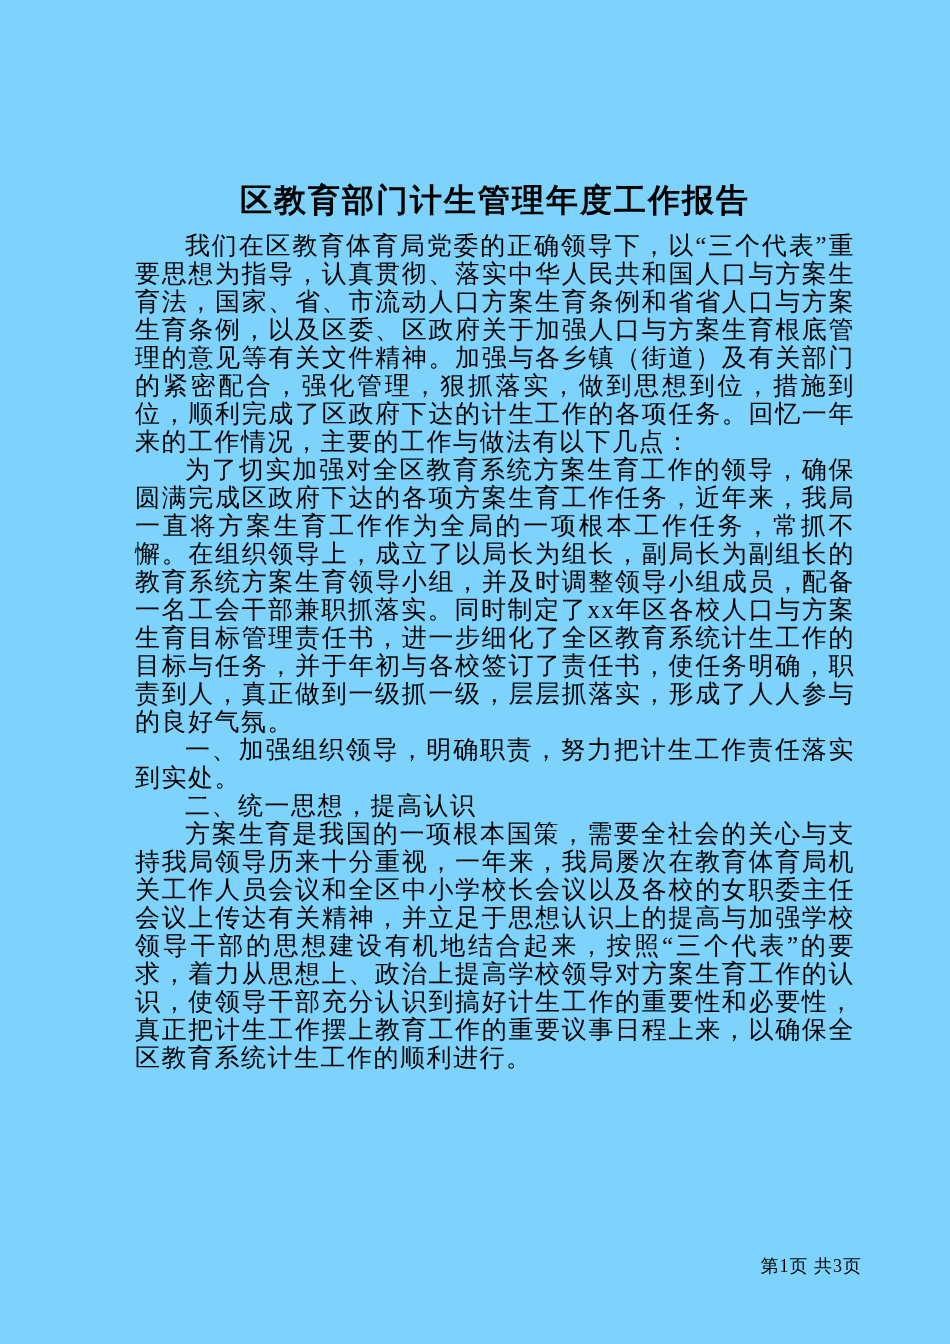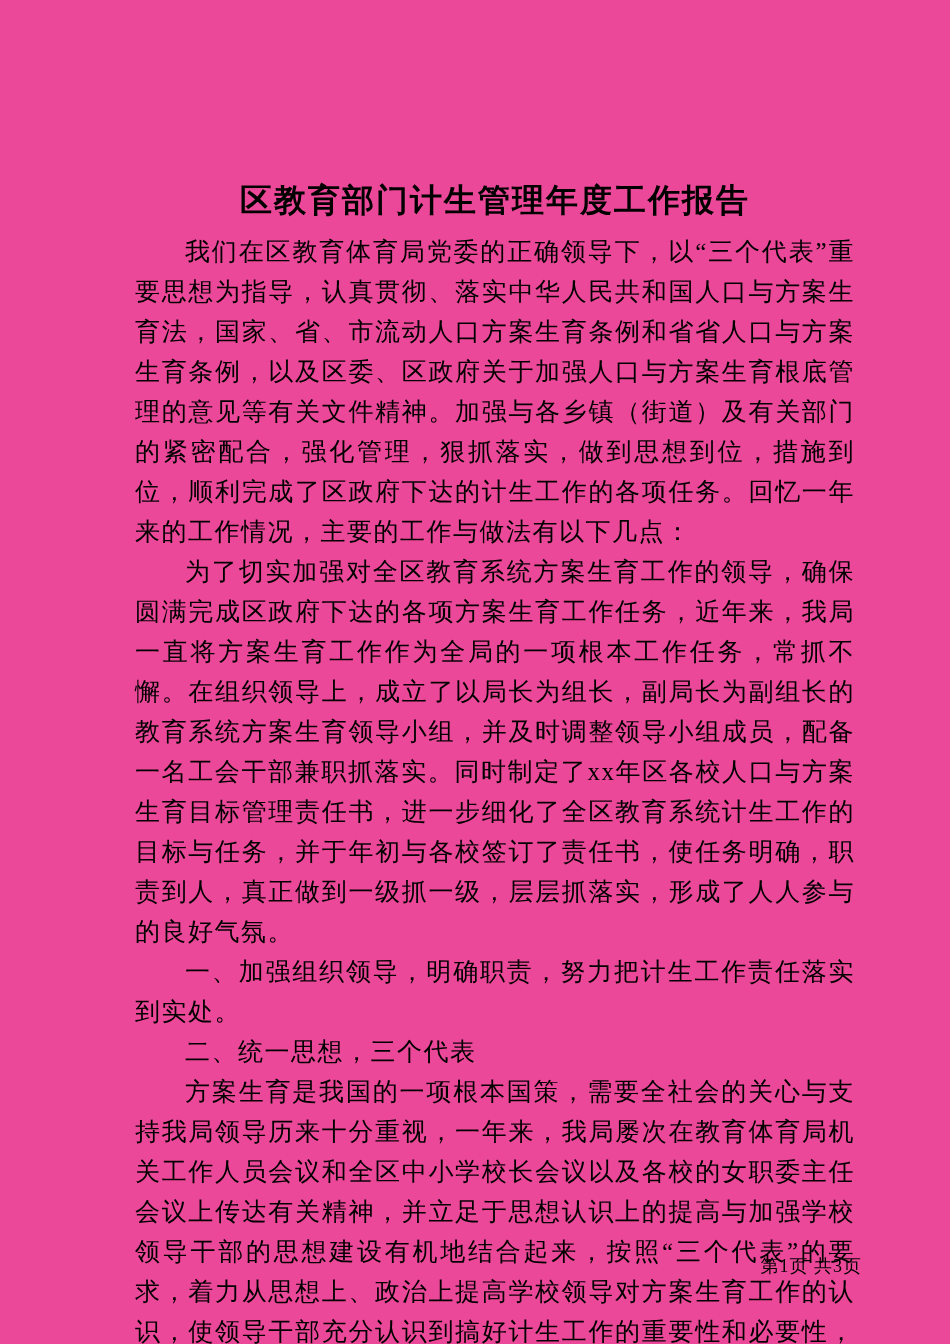--- a/index.html
+++ b/index.html
@@ -13,34 +13,34 @@
     position: relative;
     font-family: "Liberation Serif", "DejaVu Serif", serif;
     color: #000000;
     overflow: hidden;
   }
   .page {
     position: absolute;
     inset: 0;
     box-sizing: border-box;
     padding: 178px 95px 0 135px;
-    background: #ec4899;
+    background: #7dd3fc;
   }
   .doc-title {
     margin: 0 0 10px 0;
     font-size: 32px;
     font-weight: bold;
     text-align: center;
     letter-spacing: 2px;
     line-height: 44px;
   }
   .doc-body p.para {
     margin: 0;
     font-size: 25px;
-    line-height: 40px;
+    line-height: 28px;
     letter-spacing: 1.5px;
     text-align: justify;
     text-align-last: left;
     text-indent: 2em;
     word-break: break-all;
   }
   .page-footer {
     position: absolute;
     right: 88px;
     bottom: 66px;
@@ -52,19 +52,19 @@
 </head>
 <body>
 
 <div class="page">
   <h1 class="doc-title">区教育部门计生管理年度工作报告</h1>
 
   <div class="doc-body">
     <p class="para">我们在区教育体育局党委的正确领导下，以“三个代表”重要思想为指导，认真贯彻、落实中华人民共和国人口与方案生育法，国家、省、市流动人口方案生育条例和省省人口与方案生育条例，以及区委、区政府关于加强人口与方案生育根底管理的意见等有关文件精神。加强与各乡镇（街道）及有关部门的紧密配合，强化管理，狠抓落实，做到思想到位，措施到位，顺利完成了区政府下达的计生工作的各项任务。回忆一年来的工作情况，主要的工作与做法有以下几点：</p>
     <p class="para">为了切实加强对全区教育系统方案生育工作的领导，确保圆满完成区政府下达的各项方案生育工作任务，近年来，我局一直将方案生育工作作为全局的一项根本工作任务，常抓不懈。在组织领导上，成立了以局长为组长，副局长为副组长的教育系统方案生育领导小组，并及时调整领导小组成员，配备一名工会干部兼职抓落实。同时制定了xx年区各校人口与方案生育目标管理责任书，进一步细化了全区教育系统计生工作的目标与任务，并于年初与各校签订了责任书，使任务明确，职责到人，真正做到一级抓一级，层层抓落实，形成了人人参与的良好气氛。</p>
     <p class="para">一、加强组织领导，明确职责，努力把计生工作责任落实到实处。</p>
-    <p class="para">二、统一思想，三个代表</p>
+    <p class="para">二、统一思想，提高认识</p>
     <p class="para">方案生育是我国的一项根本国策，需要全社会的关心与支持我局领导历来十分重视，一年来，我局屡次在教育体育局机关工作人员会议和全区中小学校长会议以及各校的女职委主任会议上传达有关精神，并立足于思想认识上的提高与加强学校领导干部的思想建设有机地结合起来，按照“三个代表”的要求，着力从思想上、政治上提高学校领导对方案生育工作的认识，使领导干部充分认识到搞好计生工作的重要性和必要性，真正把计生工作摆上教育工作的重要议事日程上来，以确保全区教育系统计生工作的顺利进行。</p>
 
   </div>
 </div>
 
 <div class="page-footer">第1页  共3页</div>
 
 </body></html>

